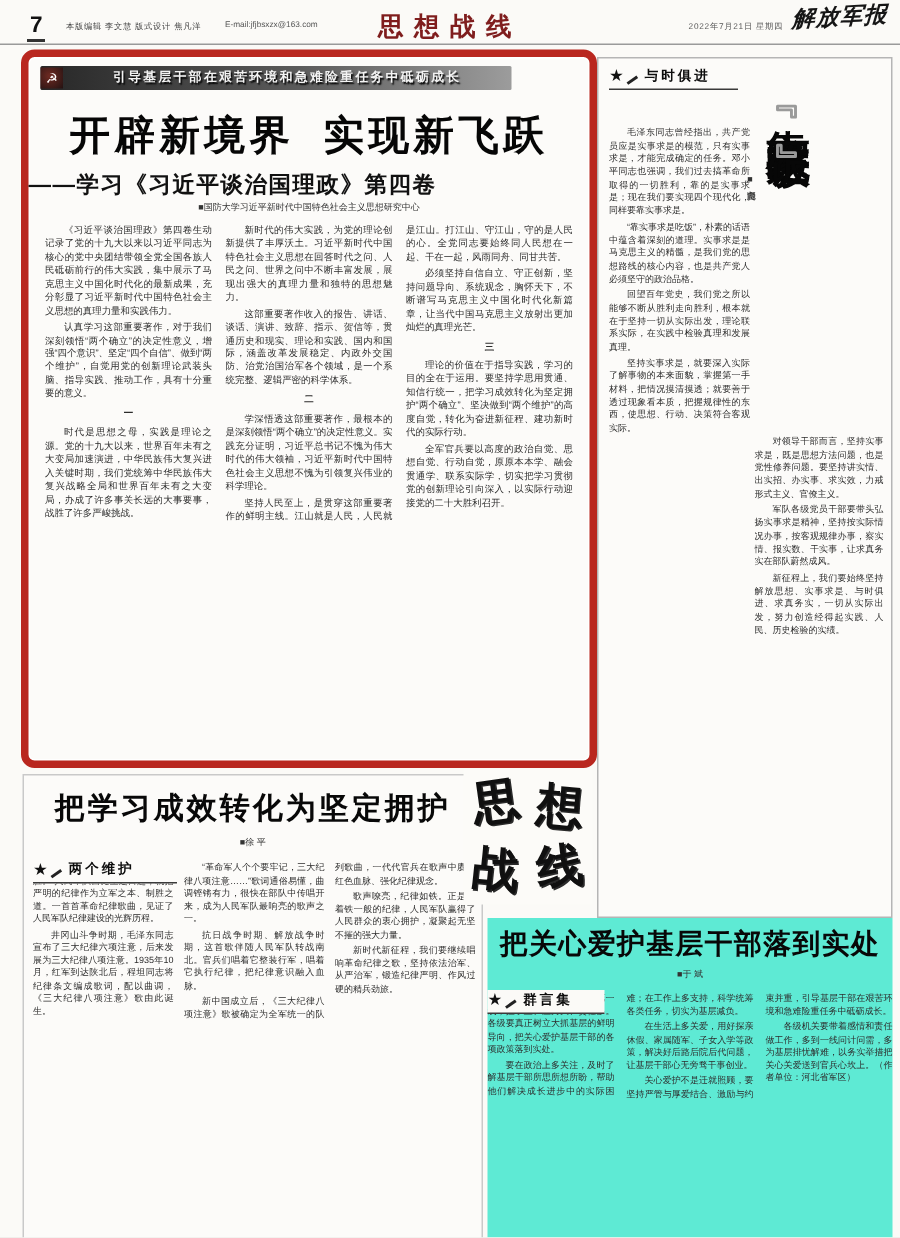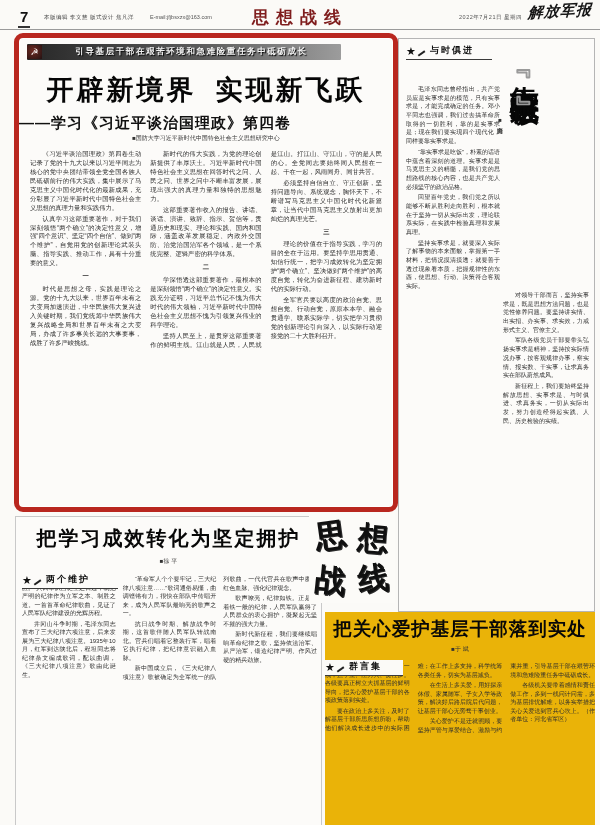--- a/index.html
+++ b/index.html
@@ -66,21 +66,21 @@
   
   #seal{position:absolute;left:309px;top:513px;width:86px;height:90px;background:#fcfbf8;z-index:3;
         display:grid;grid-template-columns:1fr 1fr;align-items:center;justify-items:center;}
   #seal span{font-family:"DejaVu Serif",serif;font-weight:900;font-size:31px;color:#101010;
              line-height:1;text-shadow:1px 1px 0 #2a2a2a;}
   #seal span:nth-child(1){transform:rotate(-8deg);}
   #seal span:nth-child(2){transform:rotate(5deg) translateY(3px);}
   #seal span:nth-child(3){transform:rotate(6deg);}
   #seal span:nth-child(4){transform:rotate(-6deg) translateY(-2px);}
   
-  #caresec{position:absolute;left:325px;top:612px;width:270px;height:213px;background:#eab308;}
+  #caresec{position:absolute;left:325px;top:612px;width:270px;height:213px;background:#5eead4;}
   .care-title{position:absolute;left:0;width:100%;top:4px;text-align:center;font-size:18.5px;
               font-weight:900;letter-spacing:1px;color:#080808;}
   .care-byline{position:absolute;left:0;width:100%;top:33px;text-align:center;font-size:6px;color:#333;}
   #care-rubric{position:absolute;left:0;top:48px;width:78px;z-index:2;background:#fbfaf7;}
   .care-body{position:absolute;left:0;top:50px;width:270px;height:163px;overflow:hidden;
              column-count:3;column-gap:8px;font-size:6px;line-height:1.42;text-align:justify;color:#2d2d2d;}
 </style>
 </head>
 <body>
 

